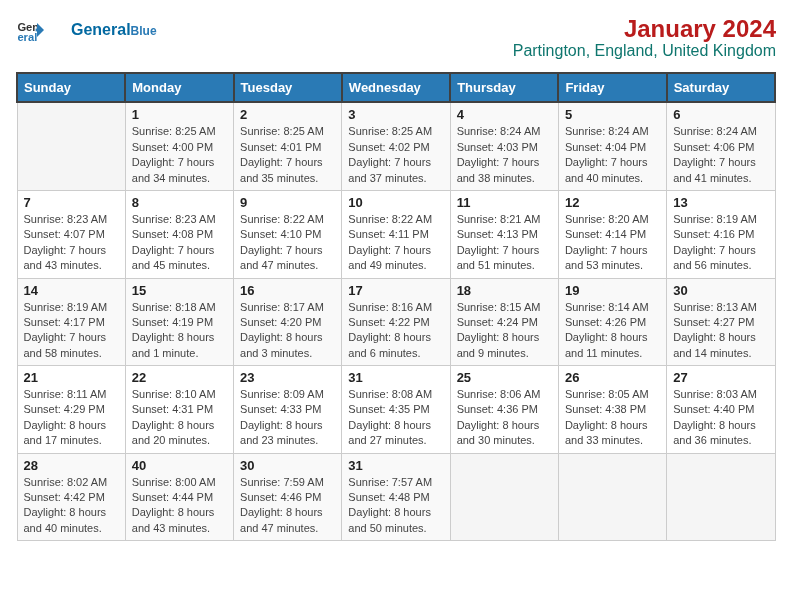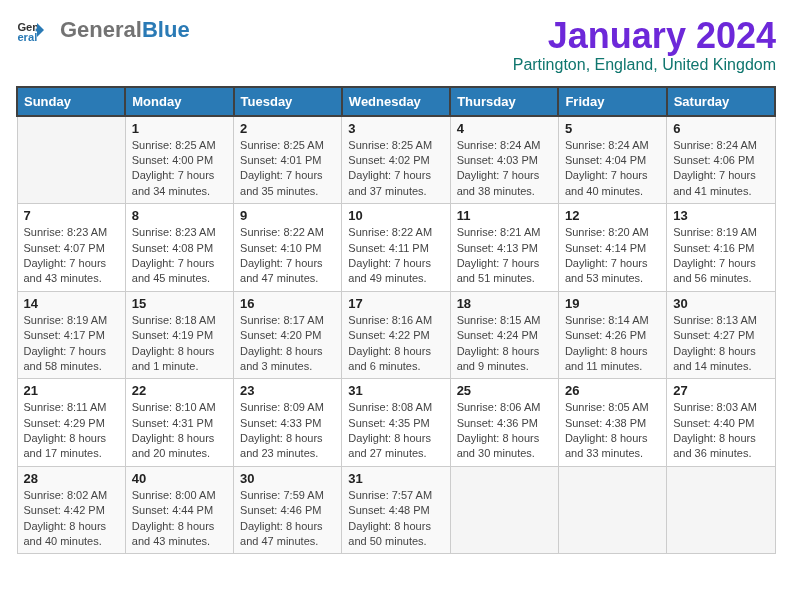--- a/index.html
+++ b/index.html
@@ -12,33 +12,33 @@
     }
     .header-area {
       display: flex;
       justify-content: space-between;
       align-items: flex-start;
       margin-bottom: 12px;
     }
     .logo {
       display: flex;
       align-items: center;
-      gap: 16px;
+      gap: 7px;
     }
     .logo-icon {
       width: 28px;
       height: 28px;
     }
     .title-area {
       text-align: right;
     }
     .main-title {
-      font-size: 36px;
+      font-size: 24px;
       font-weight: bold;
-      color: #6d28d9;
+      color: #b91c1c;
       line-height: 1.1;
     }
     .subtitle {
       font-size: 16px;
       color: #0f766e;
       font-weight: normal;
     }
     table {
       width: 100%;
       border-collapse: collapse;
@@ -87,21 +87,21 @@
 <div class="header-area">
   <div class="logo">
     <svg class="logo-icon" viewBox="0 0 40 40">
       <text x="2" y="22" font-size="16" font-weight="bold" fill="#333">Gen</text>
       <text x="2" y="36" font-size="16" font-weight="bold" fill="#2a7ab5">eral</text>
       <polygon points="30,10 40,20 30,30" fill="#2a7ab5"></polygon>
       <rect x="28" y="18" width="6" height="4" fill="#2a7ab5"></rect>
     </svg>
     <div>
       <div style="line-height:1">
-        <span style="font-size:22px;font-weight:bold;color:#737373;">General</span><span style="font-size:22px;font-weight:bold;color:#2a7ab5;">Blue</span>
+        <span style="font-size:16px;font-weight:bold;color:#0369a1;margin-left:20px;">General</span><span style="font-size:12px;font-weight:bold;color:#2a7ab5;">Blue</span>
       </div>
     </div>
   </div>
   <div class="title-area">
     <div class="main-title">January 2024</div>
     <div class="subtitle">Partington, England, United Kingdom</div>
   </div>
 </div>
 
 <table>

